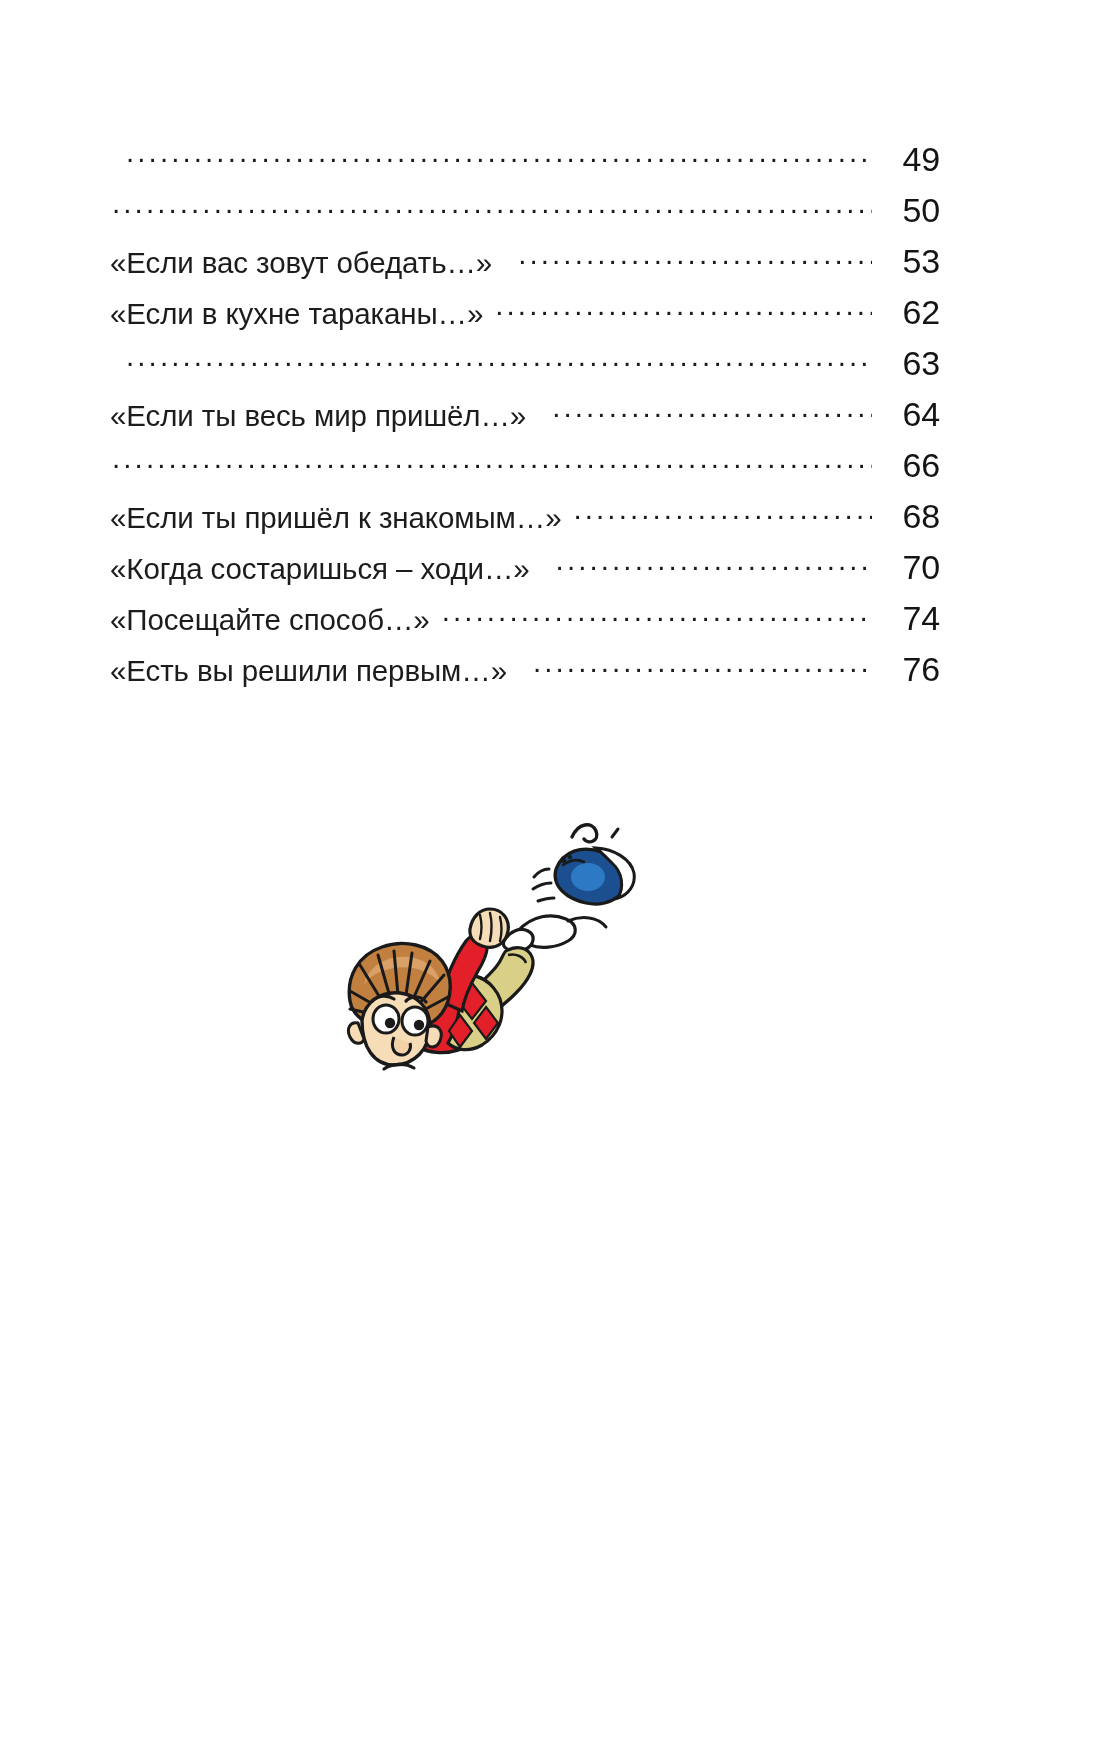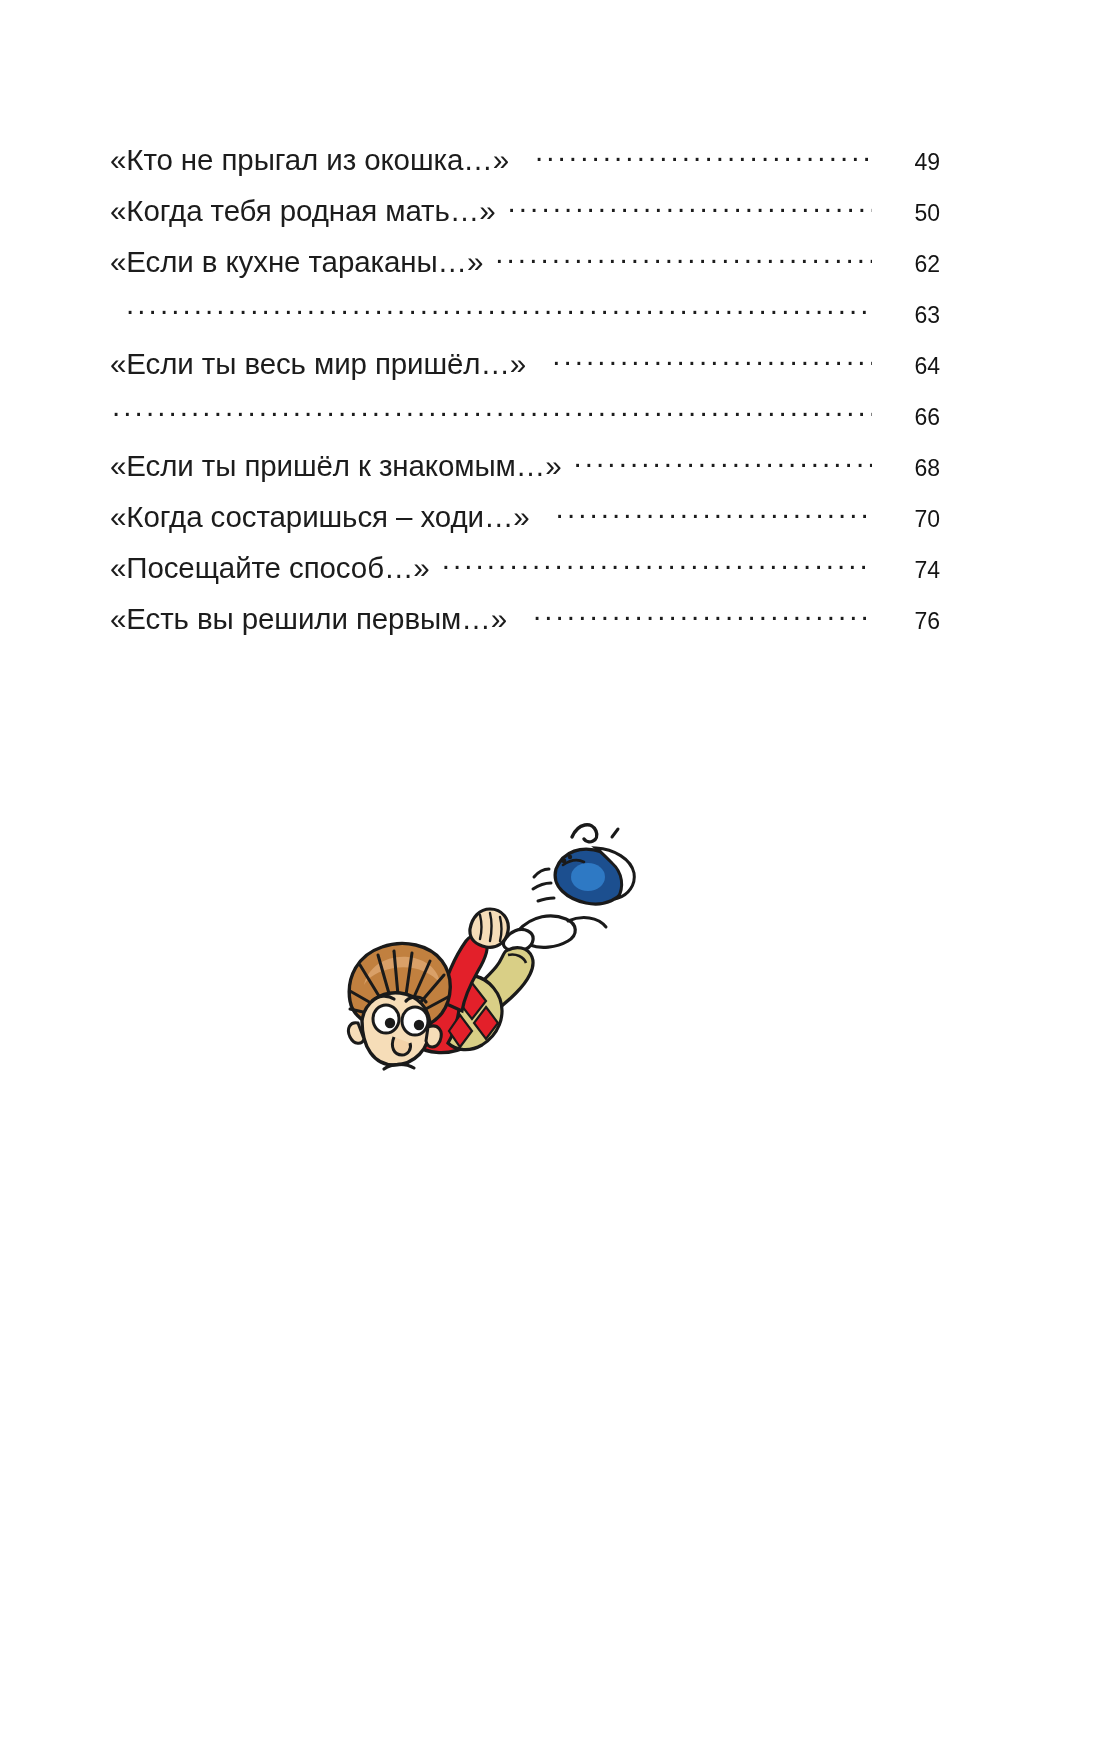--- a/index.html
+++ b/index.html
@@ -62,21 +62,21 @@
     letter-spacing: 3.1px;
     font-size: 29.5px;
     color: #1c1c1c;
     white-space: nowrap;
   }
 
   .toc-page {
     flex: 0 0 auto;
     width: 62px;
     text-align: right;
-    font-size: 23px;
+    font-size: 34px;
     color: #141414;
   }
 
   
   .toc-entry[data-gap="wide"] .toc-leader { margin-left: 16px; }
   .toc-entry[data-gap="narrow"] .toc-leader { margin-left: 2px; }
 
   
   .illustration {
     position: absolute;
@@ -87,28 +87,31 @@
   }
   .illustration svg { display: block; width: 100%; height: 100%; }
 </style>
 </head>
 <body>
 
 <div class="page">
 
   <div class="toc">
       <div class="toc-entry" data-gap="wide">
-        <span class="toc-title">«Кто не прыгал из окошка…»</span>
         <span class="toc-leader"></span>
         <span class="toc-page">49</span>
       </div>
       <div class="toc-entry" data-gap="narrow">
-        <span class="toc-title">«Когда тебя родная мать…»</span>
         <span class="toc-leader"></span>
         <span class="toc-page">50</span>
+      </div>
+      <div class="toc-entry" data-gap="wide">
+        <span class="toc-title">«Если вас зовут обедать…»</span>
+        <span class="toc-leader"></span>
+        <span class="toc-page">53</span>
       </div>
       <div class="toc-entry" data-gap="narrow">
         <span class="toc-title">«Если в кухне тараканы…»</span>
         <span class="toc-leader"></span>
         <span class="toc-page">62</span>
       </div>
       <div class="toc-entry" data-gap="wide">
         <span class="toc-leader"></span>
         <span class="toc-page">63</span>
       </div>

